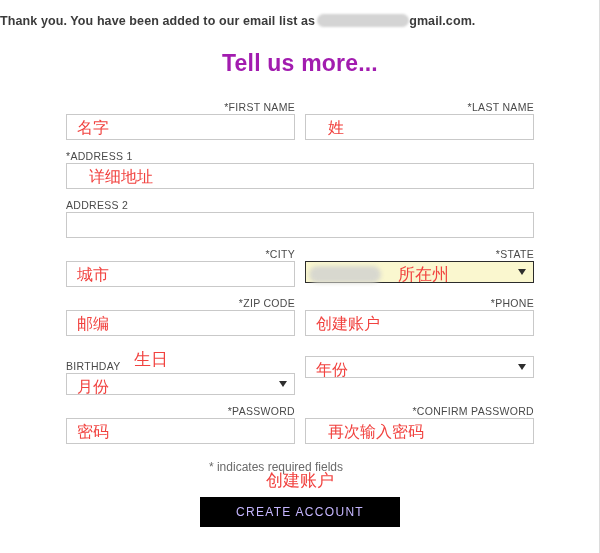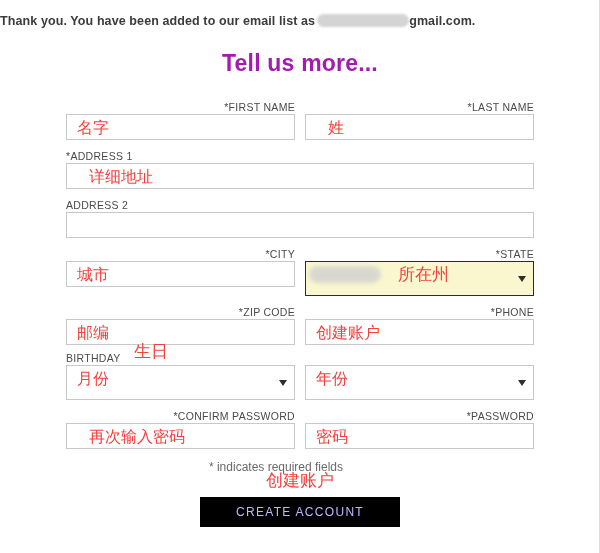--- a/index.html
+++ b/index.html
@@ -91,21 +91,21 @@
     white-space: nowrap;
   }
   .input-box {
     height: 26px;
     border: 1px solid #c9c9c9;
     background: #ffffff;
     box-sizing: border-box;
     position: relative;
   }
   .select-box {
-    height: 35px;
+    height: 22px;
     border: 1px solid #c9c9c9;
     background: #ffffff;
     box-sizing: border-box;
     position: relative;
     padding-left: 48px;
   }
   .caret {
     position: absolute;
     right: 7px;
     top: 50%;
@@ -159,20 +159,21 @@
     line-height: 1;
     white-space: nowrap;
   }
 
   
   .bd-label-wrap {
     display: flex;
     align-items: flex-end;
     height: 14px;
     position: relative;
+    margin-top: 17px;
   }
   .bd-cn {
     position: absolute;
     left: 68px;
     top: -7px;
     color: #f1423f;
     font-size: 17px;
     line-height: 1;
     font-family: Liberation Mono, monospace;
   }
@@ -321,29 +322,29 @@
           <span class="cn cn-in">年份</span>
           <span class="caret"></span>
         </div>
       </div>
     </div>
 
     <div class="spacer-9"></div>
 
     <div class="row">
       <div class="col">
+        <div class="field-label">*PASSWORD</div>
+        <div class="input-box">
+          <span class="cn cn-in">密码</span>
+        </div>
+      </div>
+      <div class="col">
         <div class="field-label">*CONFIRM PASSWORD</div>
         <div class="input-box">
           <span class="cn cn-in-indent">再次输入密码</span>
-        </div>
-      </div>
-      <div class="col">
-        <div class="field-label">*PASSWORD</div>
-        <div class="input-box">
-          <span class="cn cn-in">密码</span>
         </div>
       </div>
     </div>
 
   </div>
 
   <div class="required-note">* indicates required fields</div>
   <div class="btn-cn">创建账户</div>
   <button class="create-btn">CREATE ACCOUNT</button>
 

